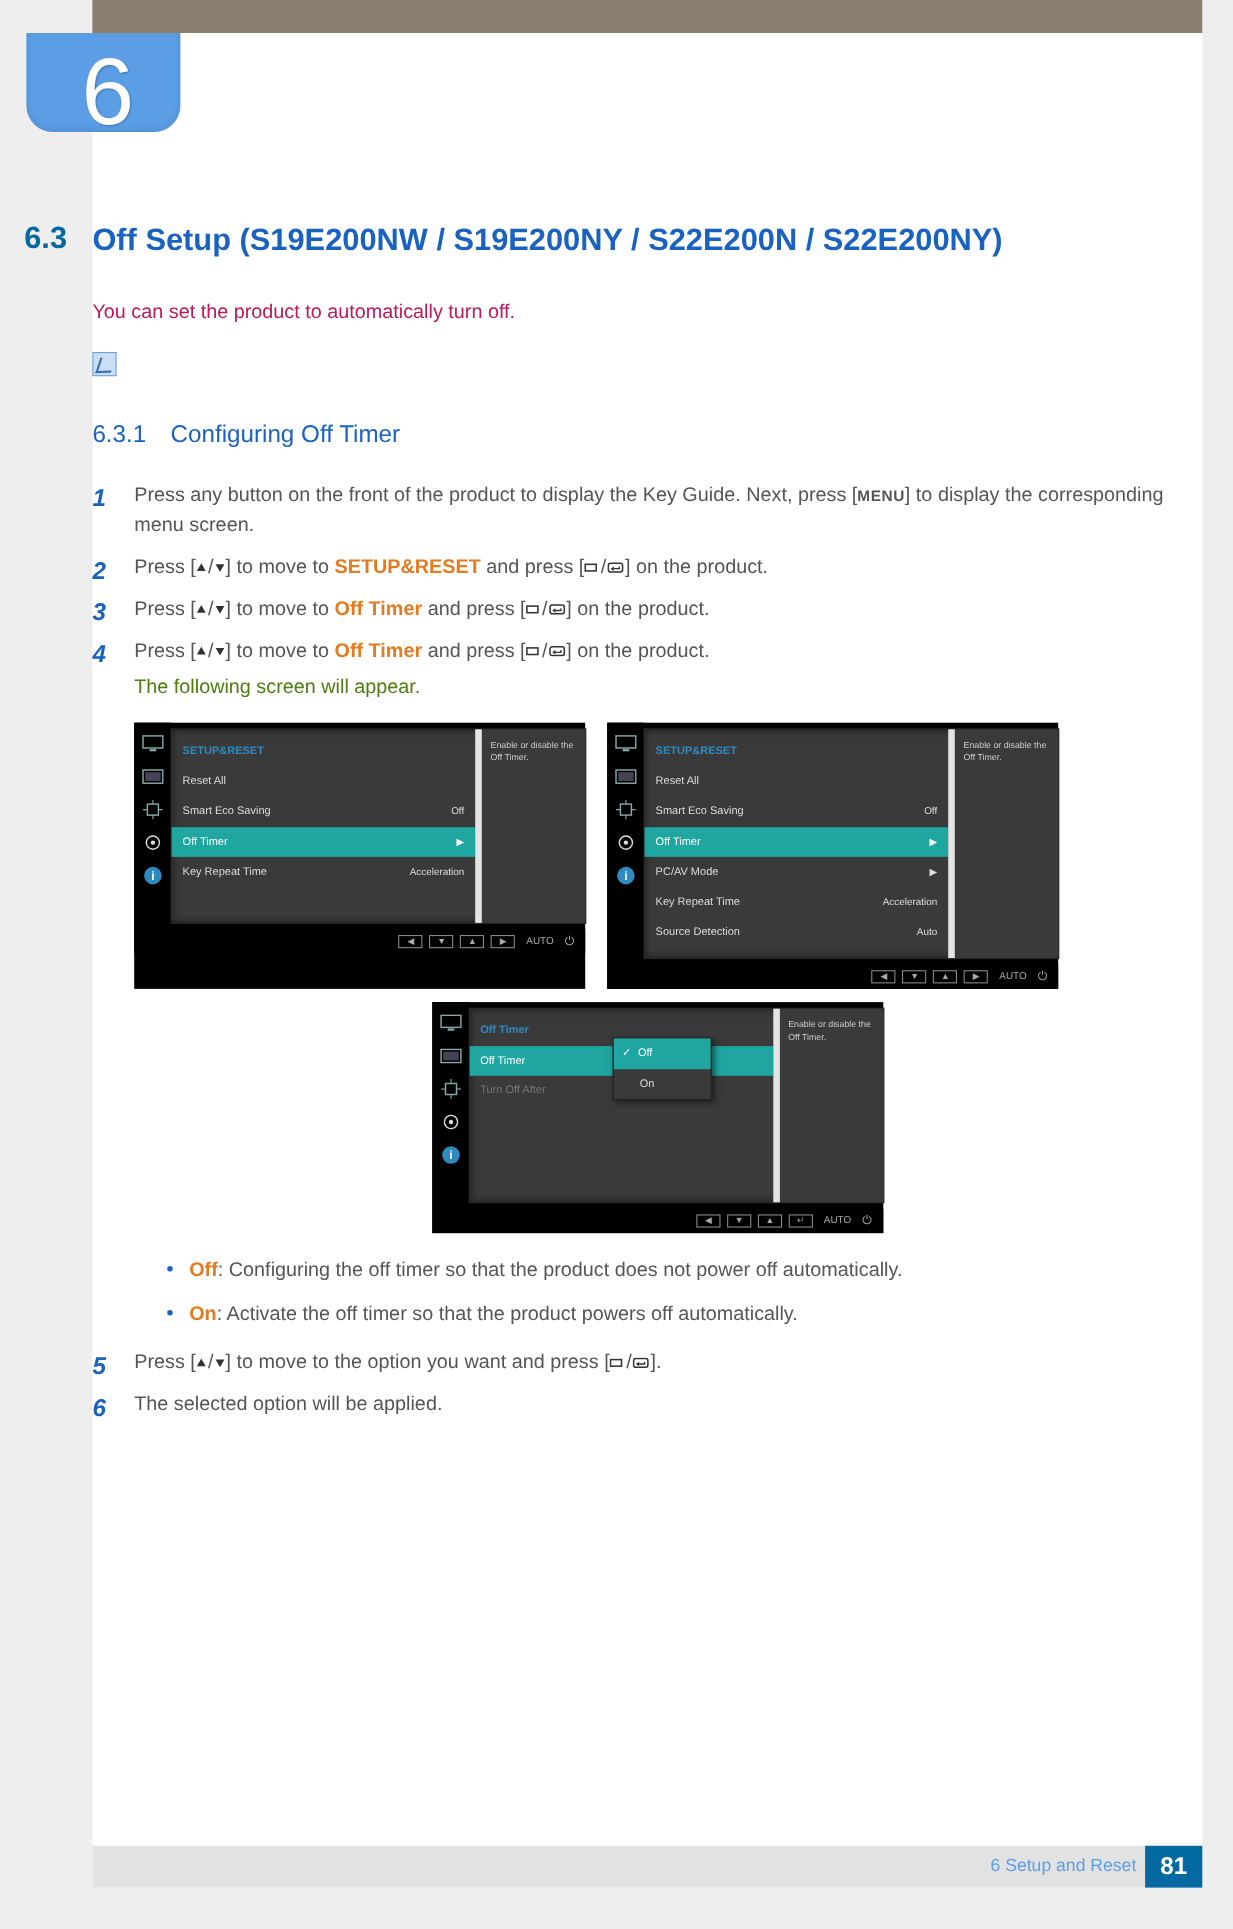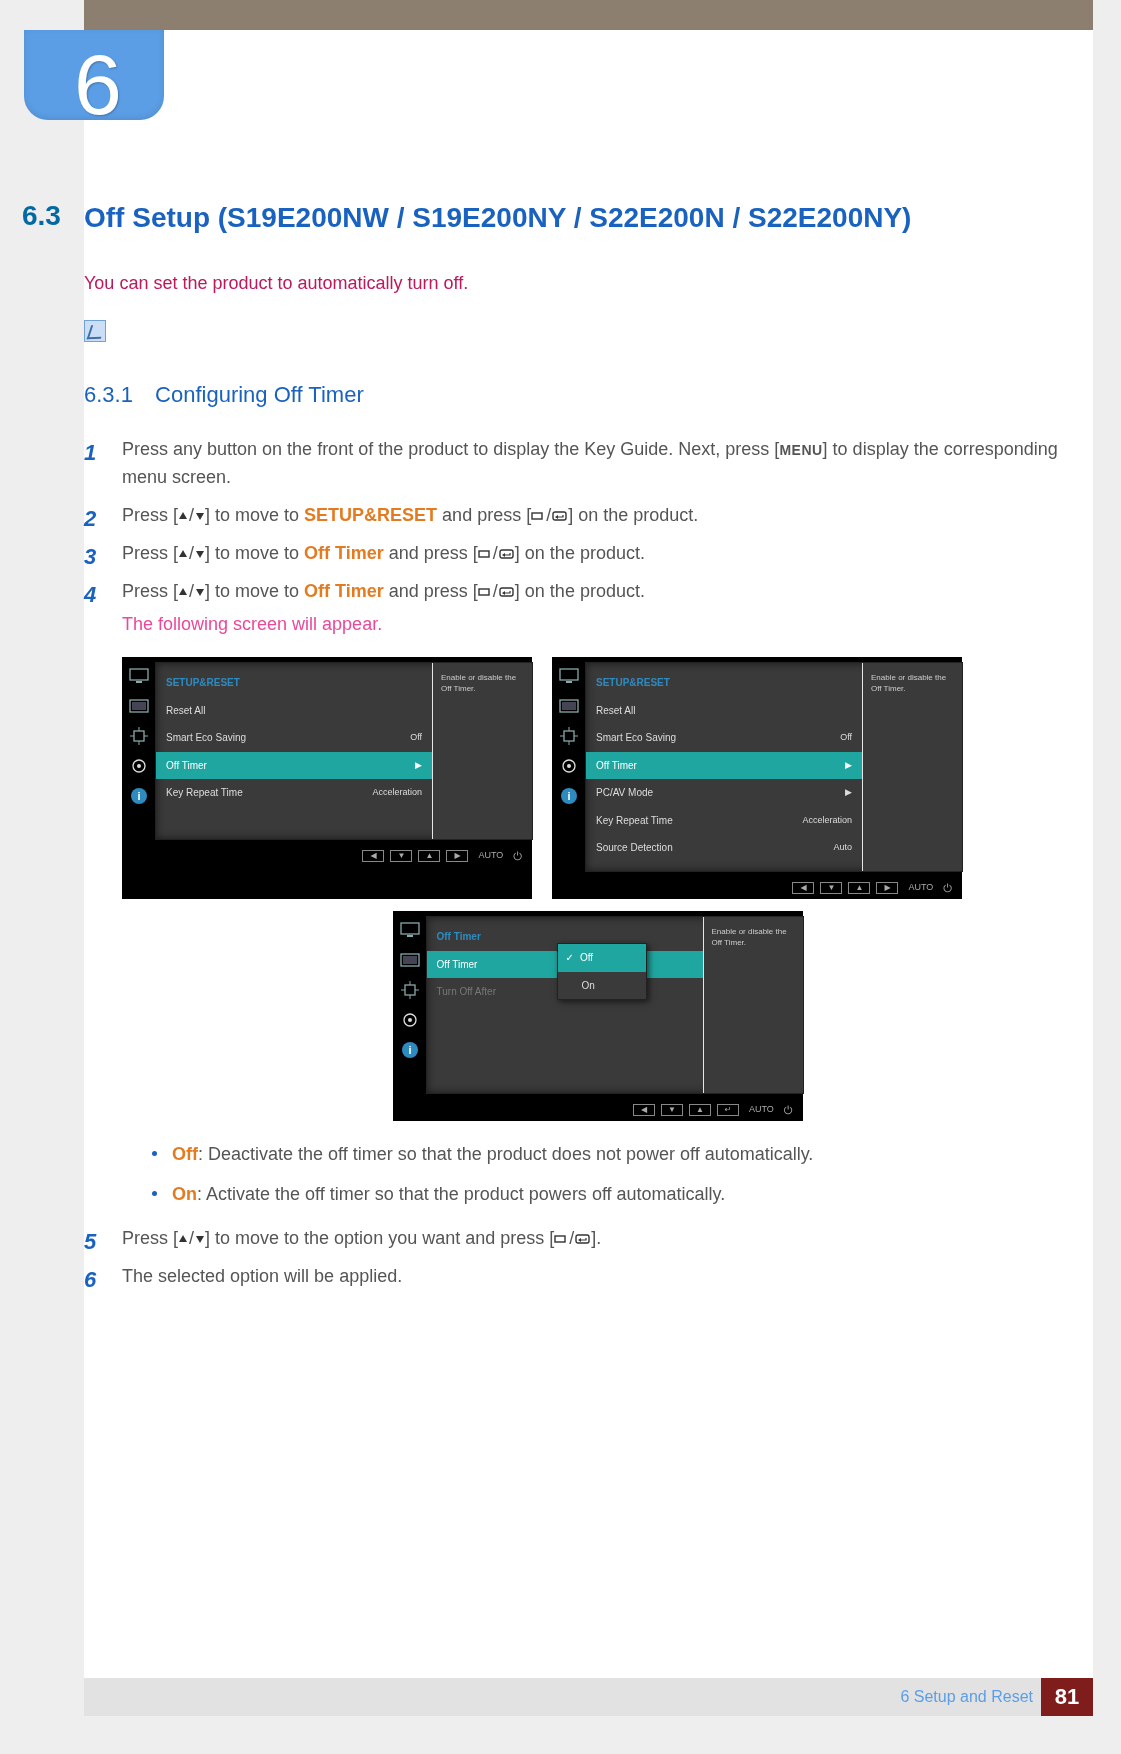--- a/index.html
+++ b/index.html
@@ -140,21 +140,21 @@
   .btn-icon {
     display: inline-flex;
     vertical-align: middle;
     height: 14px;
     align-items: center;
     gap: 1px;
   }
   .btn-icon svg { display: block; }
   .continuation {
     font-size: 18px;
-    color: #ec4899;
+    color: #4d7c0f;
     margin: 6px 0 18px 38px;
   }
   .screens-row {
     display: flex;
     gap: 20px;
     margin: 18px 0 12px 38px;
   }
   .screen {
     width: 410px;
     background: #000000;
@@ -211,21 +211,21 @@
     background: #1fa6a0;
     color: #ffffff;
   }
   .osd-row .arrow {
     font-size: 9px;
   }
   .osd-row.dim { color: #777777; }
   .osd-help {
     width: 100px;
     background: #3a3a3a;
-    border-left: 1px solid #e5e5e5;
+    border-left: 6px solid #e5e5e5;
     padding: 10px 8px;
     color: #cccccc;
     font-size: 8px;
     line-height: 1.3;
   }
   .screen-footer {
     height: 22px;
     background: #000000;
     display: flex;
     align-items: center;
@@ -305,21 +305,21 @@
     padding-right: 0;
   }
   .footer-text {
     color: #5b9ee6;
     font-size: 16px;
     margin-right: 8px;
   }
   .footer-page {
     width: 52px;
     height: 38px;
-    background: #7f1d1d;
+    background: #0369a1;
     color: #ffffff;
     font-size: 22px;
     font-weight: bold;
     display: flex;
     align-items: center;
     justify-content: center;
   }
 </style>
 </head>
 <body>
@@ -608,21 +608,21 @@
               <div class="fbtn">▼</div>
               <div class="fbtn">▲</div>
               <div class="fbtn">↵</div>
               <div class="fauto">AUTO</div>
               <div class="fpower">⏻</div>
             </div>
           </div>
         </div>
 
         <ul class="sub-bullets" style="margin-left:30px;">
-          <li><span class="kw-orange">Off</span><span>: Deactivate the off timer so that the product does not power off automatically.</span></li>
+          <li><span class="kw-orange">Off</span><span>: Configuring the off timer so that the product does not power off automatically.</span></li>
           <li><span class="kw-orange">On</span><span>: Activate the off timer so that the product powers off automatically.</span></li>
         </ul>
       </li>
       <li>
         <span>Press [</span><span class="btn-icon"><svg width="10" height="10">
               <polygon points="5,1 9,8 1,8" fill="#333"></polygon>
             </svg>/<svg width="10" height="10">
               <polygon points="1,2 9,2 5,9" fill="#333"></polygon>
             </svg></span><span>] to move to the option you want and press [</span><span class="btn-icon"><svg width="14" height="10">
               <rect x="1" y="2" width="10" height="6" fill="none" stroke="#333" stroke-width="1.4"></rect>

